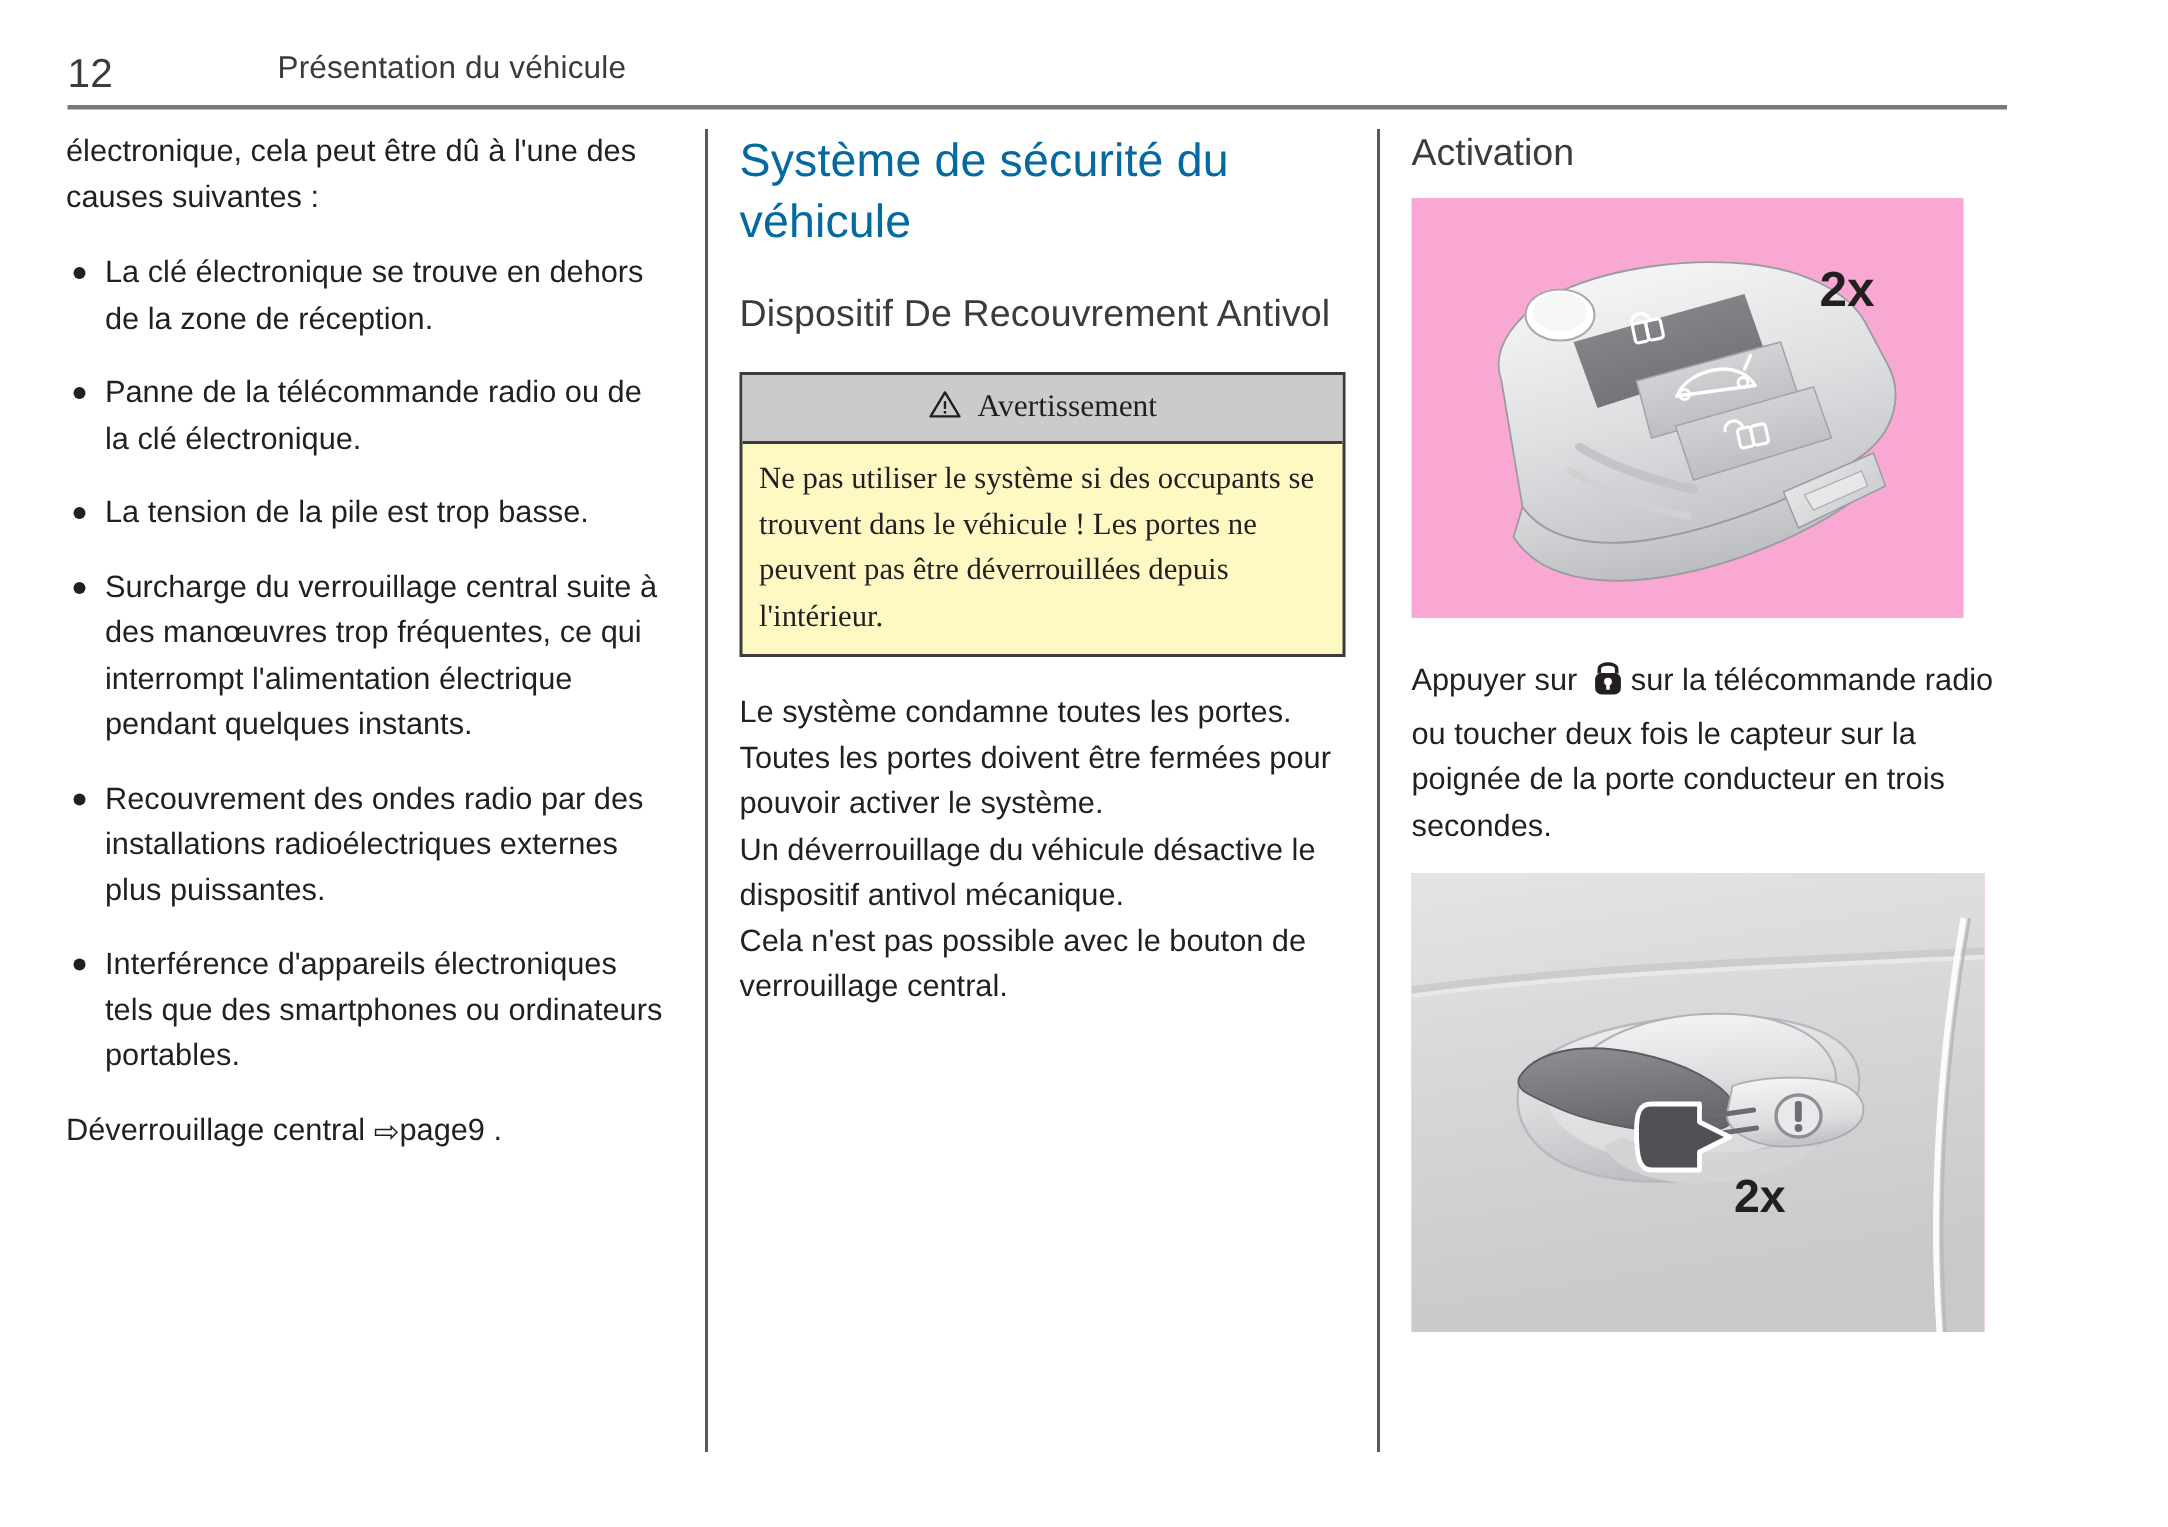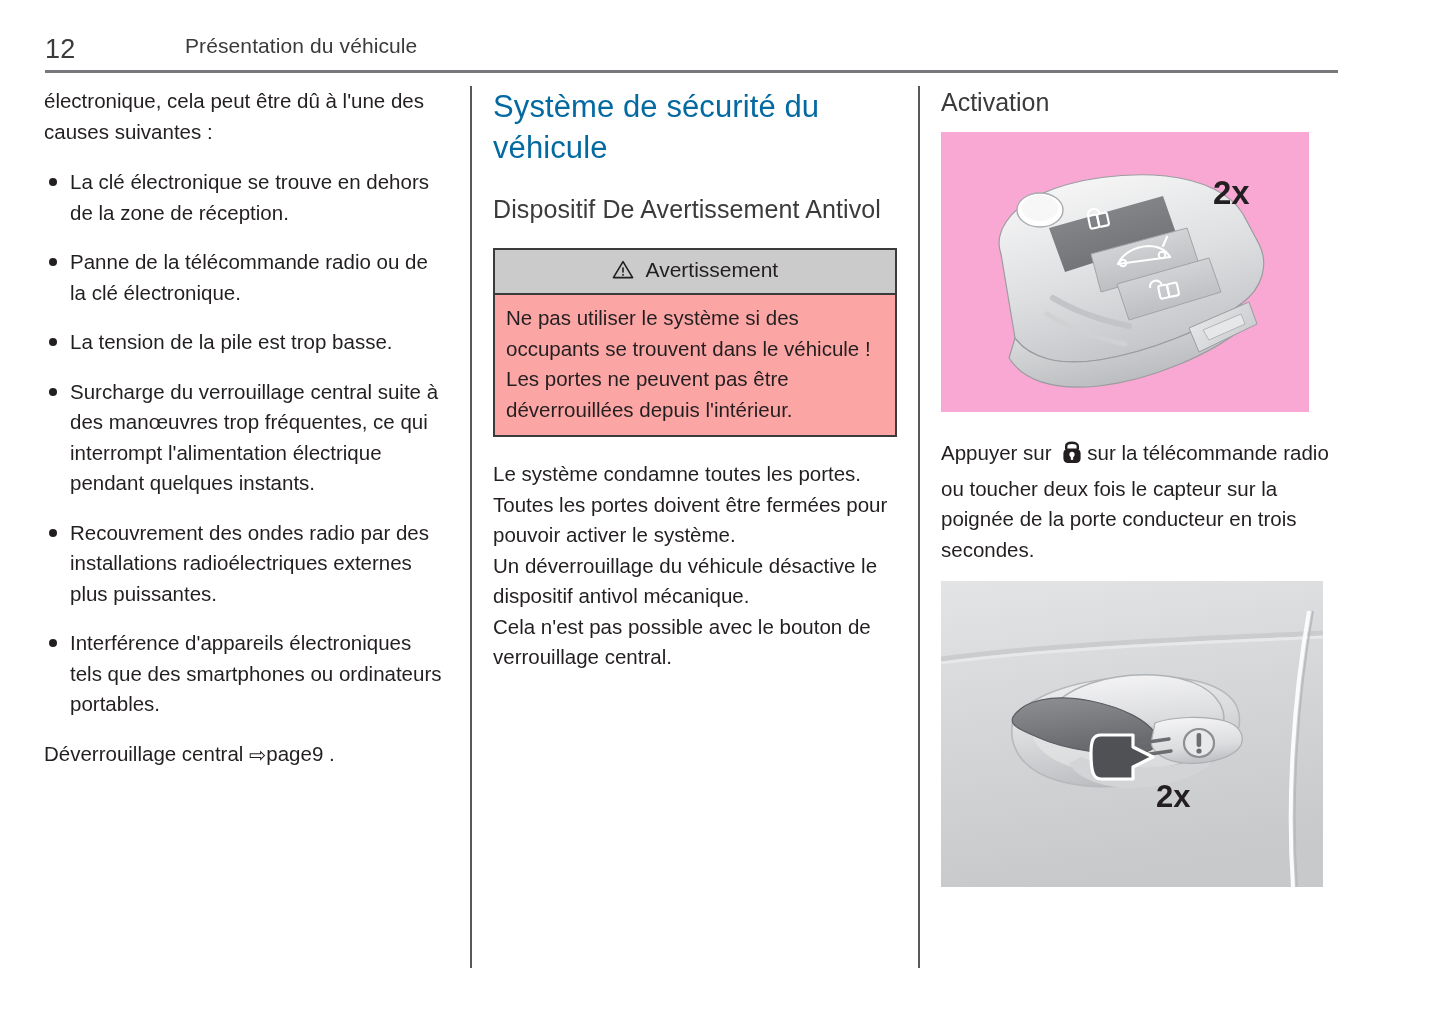--- a/index.html
+++ b/index.html
@@ -134,21 +134,22 @@
     color: #3b3b3d;
     letter-spacing: 0.1px;
   }
 
   
   .warnbox {
     border: 2px solid #3b3b3d;
     width: 404px;
     box-sizing: border-box;
     margin-bottom: 22px;
-    background: #fca5a5;
+    background: #fef9c3;
+    font-family: Liberation Serif, serif;
   }
   .warnbox-head {
     background: #cbcbcb;
     border-bottom: 2px solid #3b3b3d;
     text-align: center;
     padding: 8px 0 9px 0;
     font-size: 21px;
     color: #231f20;
   }
   .warn-tri {
@@ -249,21 +250,21 @@
       <span>Déverrouillage central</span>
       <span class="arrow-glyph">⇨</span><span>page9</span>
       <span>.</span>
     </div>
 
   </div>
 
   <div class="col col-mid">
 
     <h1 class="sec-title">Système de sécurité du véhicule</h1>
-    <h2 class="sub-title">Dispositif De Avertissement Antivol</h2>
+    <h2 class="sub-title">Dispositif De Recouvrement Antivol</h2>
 
     <div class="warnbox">
       <div class="warnbox-head">
         <span class="warn-tri">
           <svg width="22" height="19" viewBox="0 0 22 19">
             <path d="M11 1.6 L20.6 17.6 L1.4 17.6 Z" fill="none" stroke="#231f20" stroke-width="1.6" stroke-linejoin="round"></path>
             <rect x="10.2" y="7.4" width="1.6" height="5.2" fill="#231f20"></rect>
             <rect x="10.2" y="14" width="1.6" height="1.7" fill="#231f20"></rect>
           </svg>
         </span>

